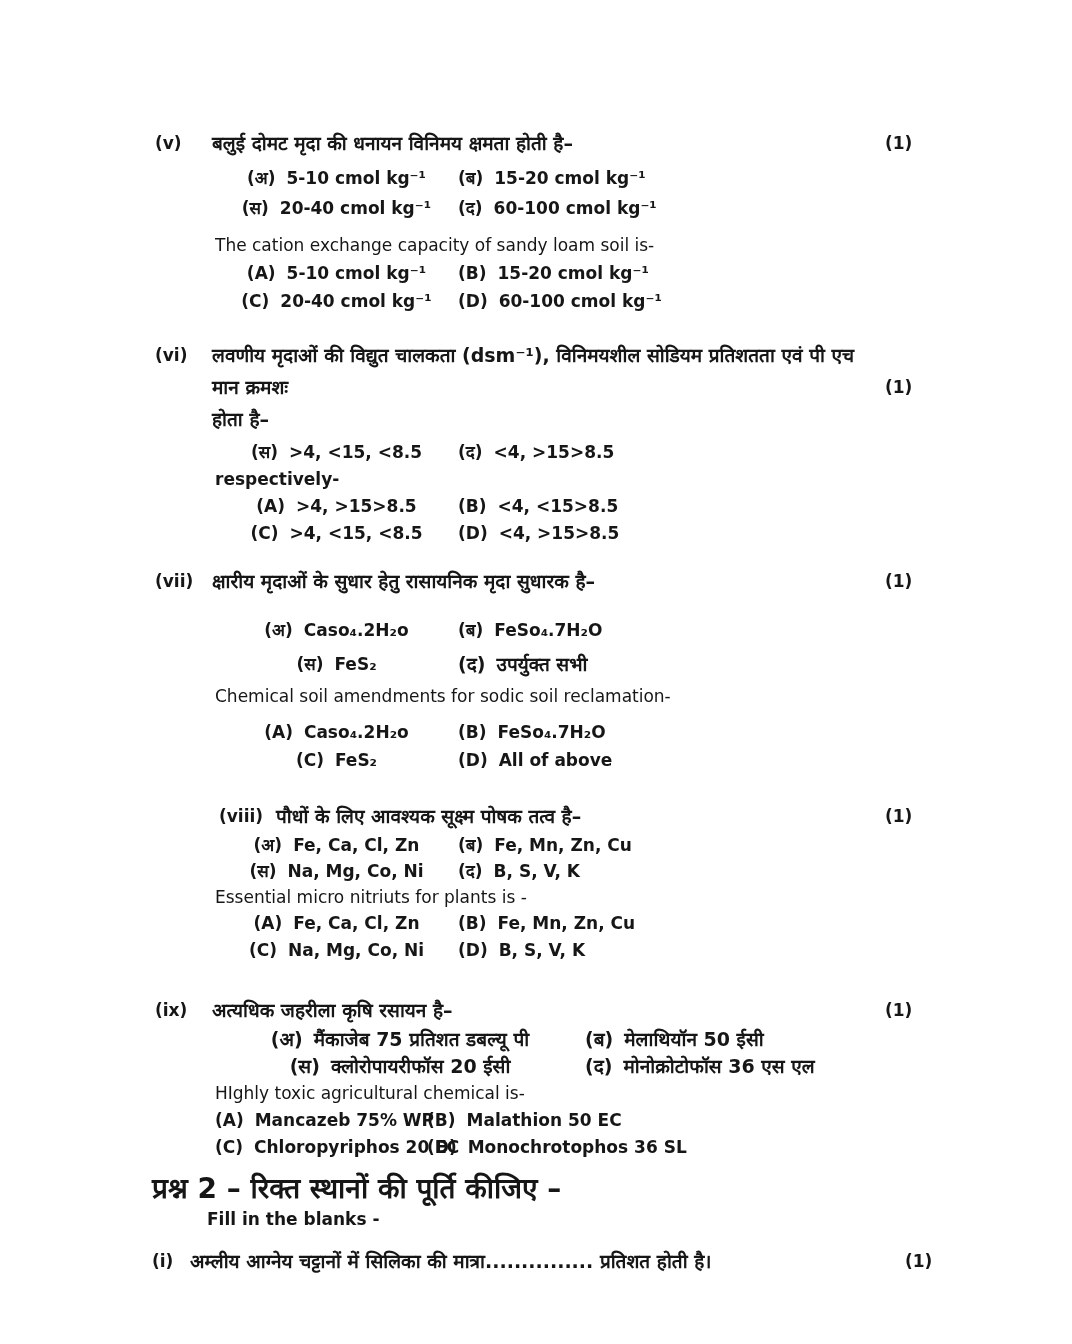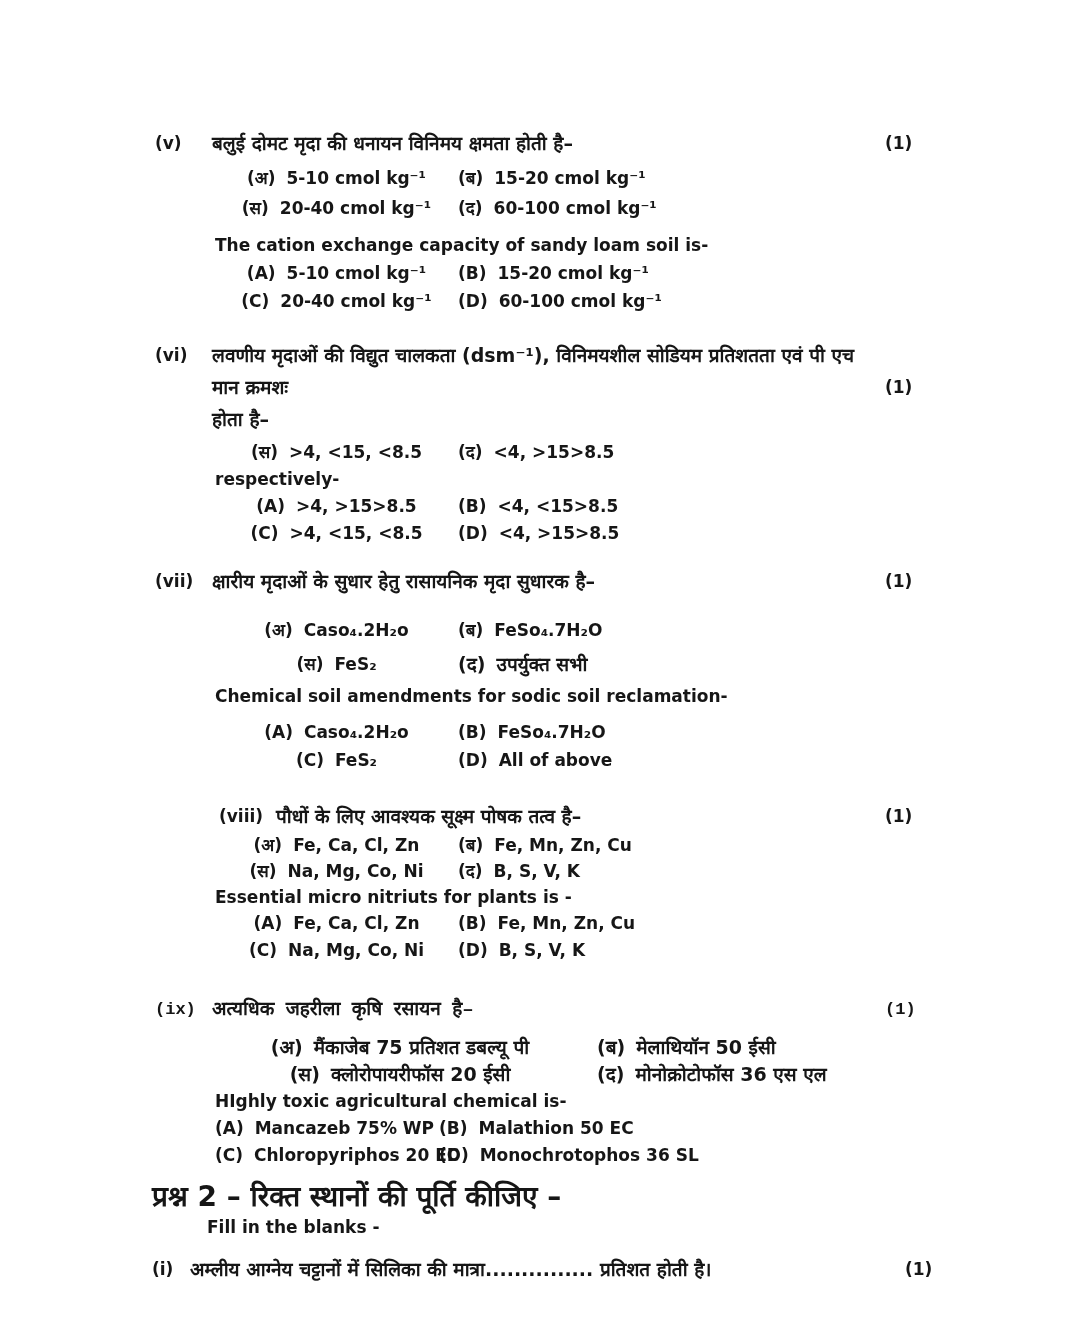--- a/index.html
+++ b/index.html
@@ -19,21 +19,21 @@
   .q-head { position: relative; display: flex; line-height: 30px; margin-bottom: 5px; }
   .q-num { width: 57px; flex-shrink: 0; font-weight: 700; }
   .q-text { flex: 1; max-width: 672px; }
   .hi { font-size: 19px; }
   .q-marks { position: absolute; left: 730px; top: 0; font-weight: 600; }
   .indent { padding-left: 60px; }
   .opt-row { display: flex; line-height: 30px; text-align: center; }
   .opt { display: inline-block; white-space: nowrap; }
   .col1 { width: 243px; flex-shrink: 0; }
   .opt-label { margin-right: 11px; }
-  .en-head { font-weight: 700; line-height: 28px; }
+  .en-head { font-weight: 400; line-height: 28px; }
   .en-opts .opt-row { line-height: 28px; }
 
   
   .q-v   { margin-bottom: 24px; }
   .q-v .en-head { margin-top: 8px; }
 
   .q-vi  { margin-bottom: 19px; }
   .q-vi .q-head { line-height: 32px; margin-bottom: 3px; }
   .q-vi .q-marks { top: 32px; }
   .q-vi .opt-row { line-height: 28px; }
@@ -47,22 +47,22 @@
   .q-vii .en-opts { margin-top: 7px; }
   .q-vii .en-opts .opt-row { line-height: 28px; }
 
   .q-viii { margin-bottom: 32px; }
   .q-viii .q-head { line-height: 28px; margin-bottom: 2px; justify-content: center; }
   .q-viii .opt-row { line-height: 26px; }
   .q-viii .en-head { line-height: 26px; }
   .q-viii .en-opts .opt-row { line-height: 27px; }
 
   .q-ix { margin-bottom: 13px; }
-  .q-ix .q-head { line-height: 28px; margin-bottom: 10px; font-family: Liberation Mono, monospace; }
-  .q-ix .opt-row { line-height: 27px; gap: 12px; }
+  .q-ix .q-head { line-height: 28px; margin-bottom: 2px; }
+  .q-ix .opt-row { line-height: 27px; }
   .q-ix .hi-opts .col1 { width: 370px; }
   .q-ix .en-head { line-height: 27px; }
   .q-ix .en-opts .col1 { width: 212px; }
   .q-ix .en-opts .opt-row { line-height: 27px; }
 
   
   .s2 { margin-top: 8px; margin-left: -3px; }
   .s2-heading { font-size: 28px; font-weight: 700; line-height: 30px; }
   .s2-sub { font-weight: 700; line-height: 26px; margin-top: 2px; margin-bottom: 14px; padding-left: 55px; }
   .s2-item { position: relative; display: flex; line-height: 30px; }

